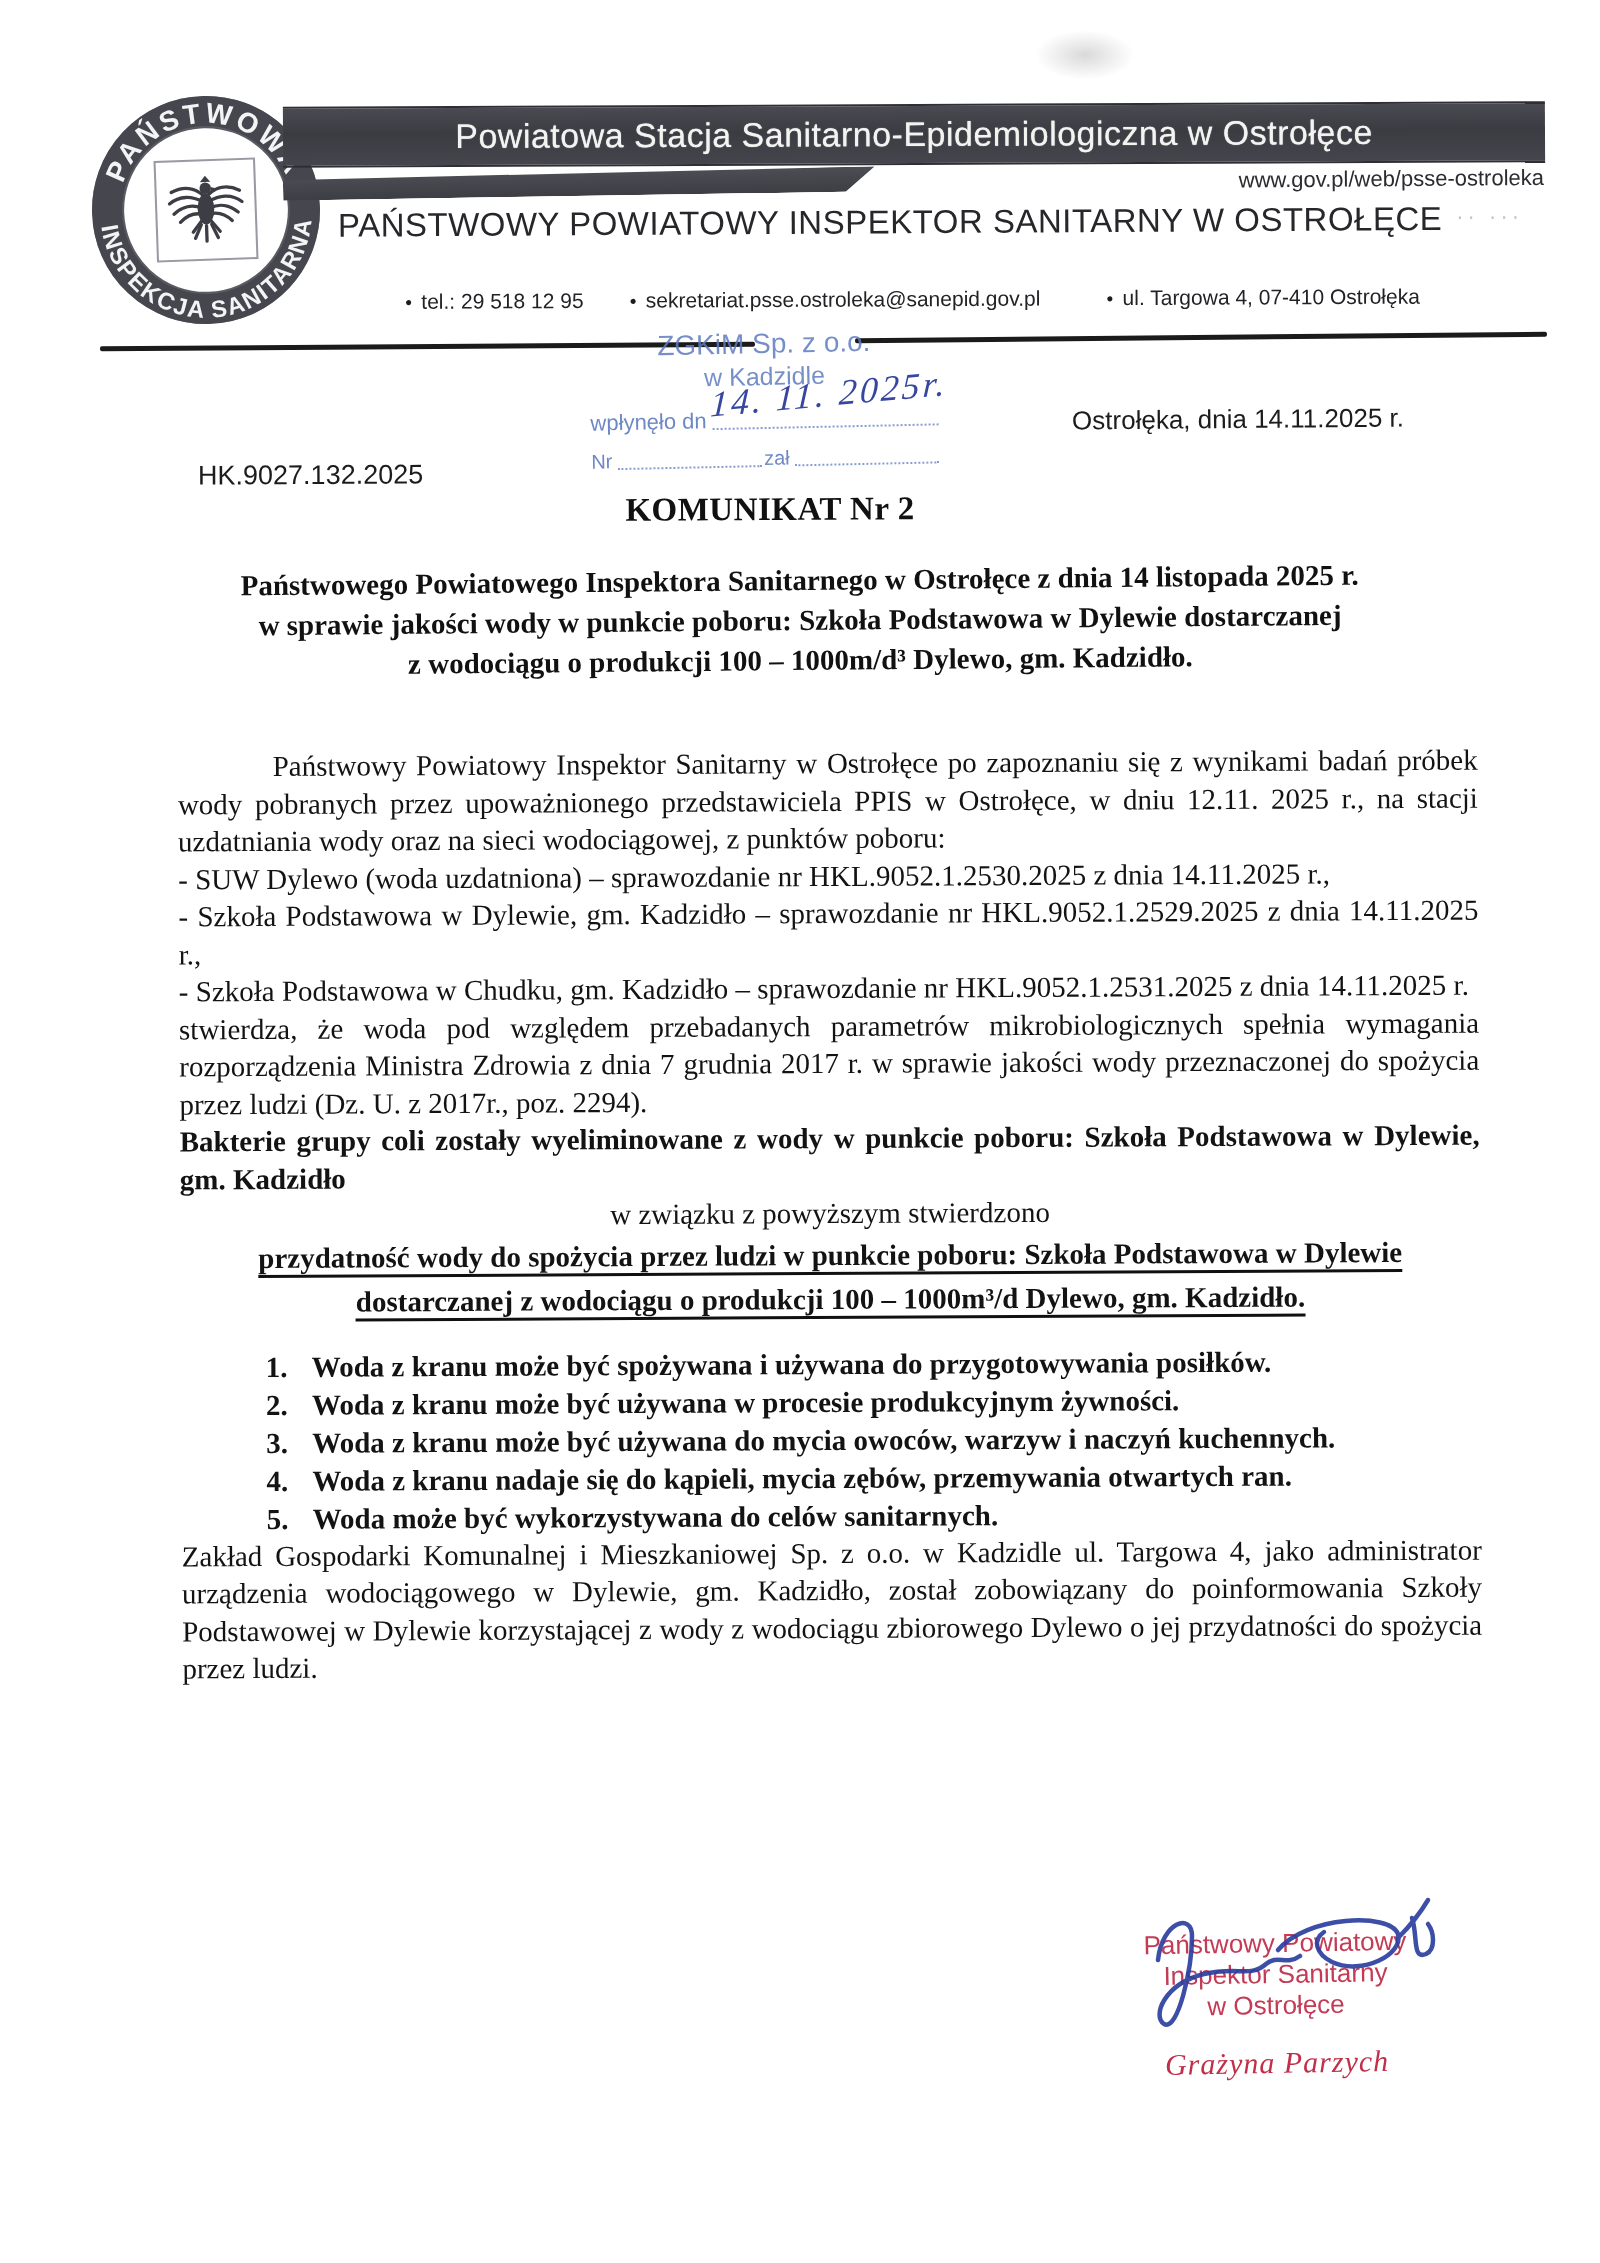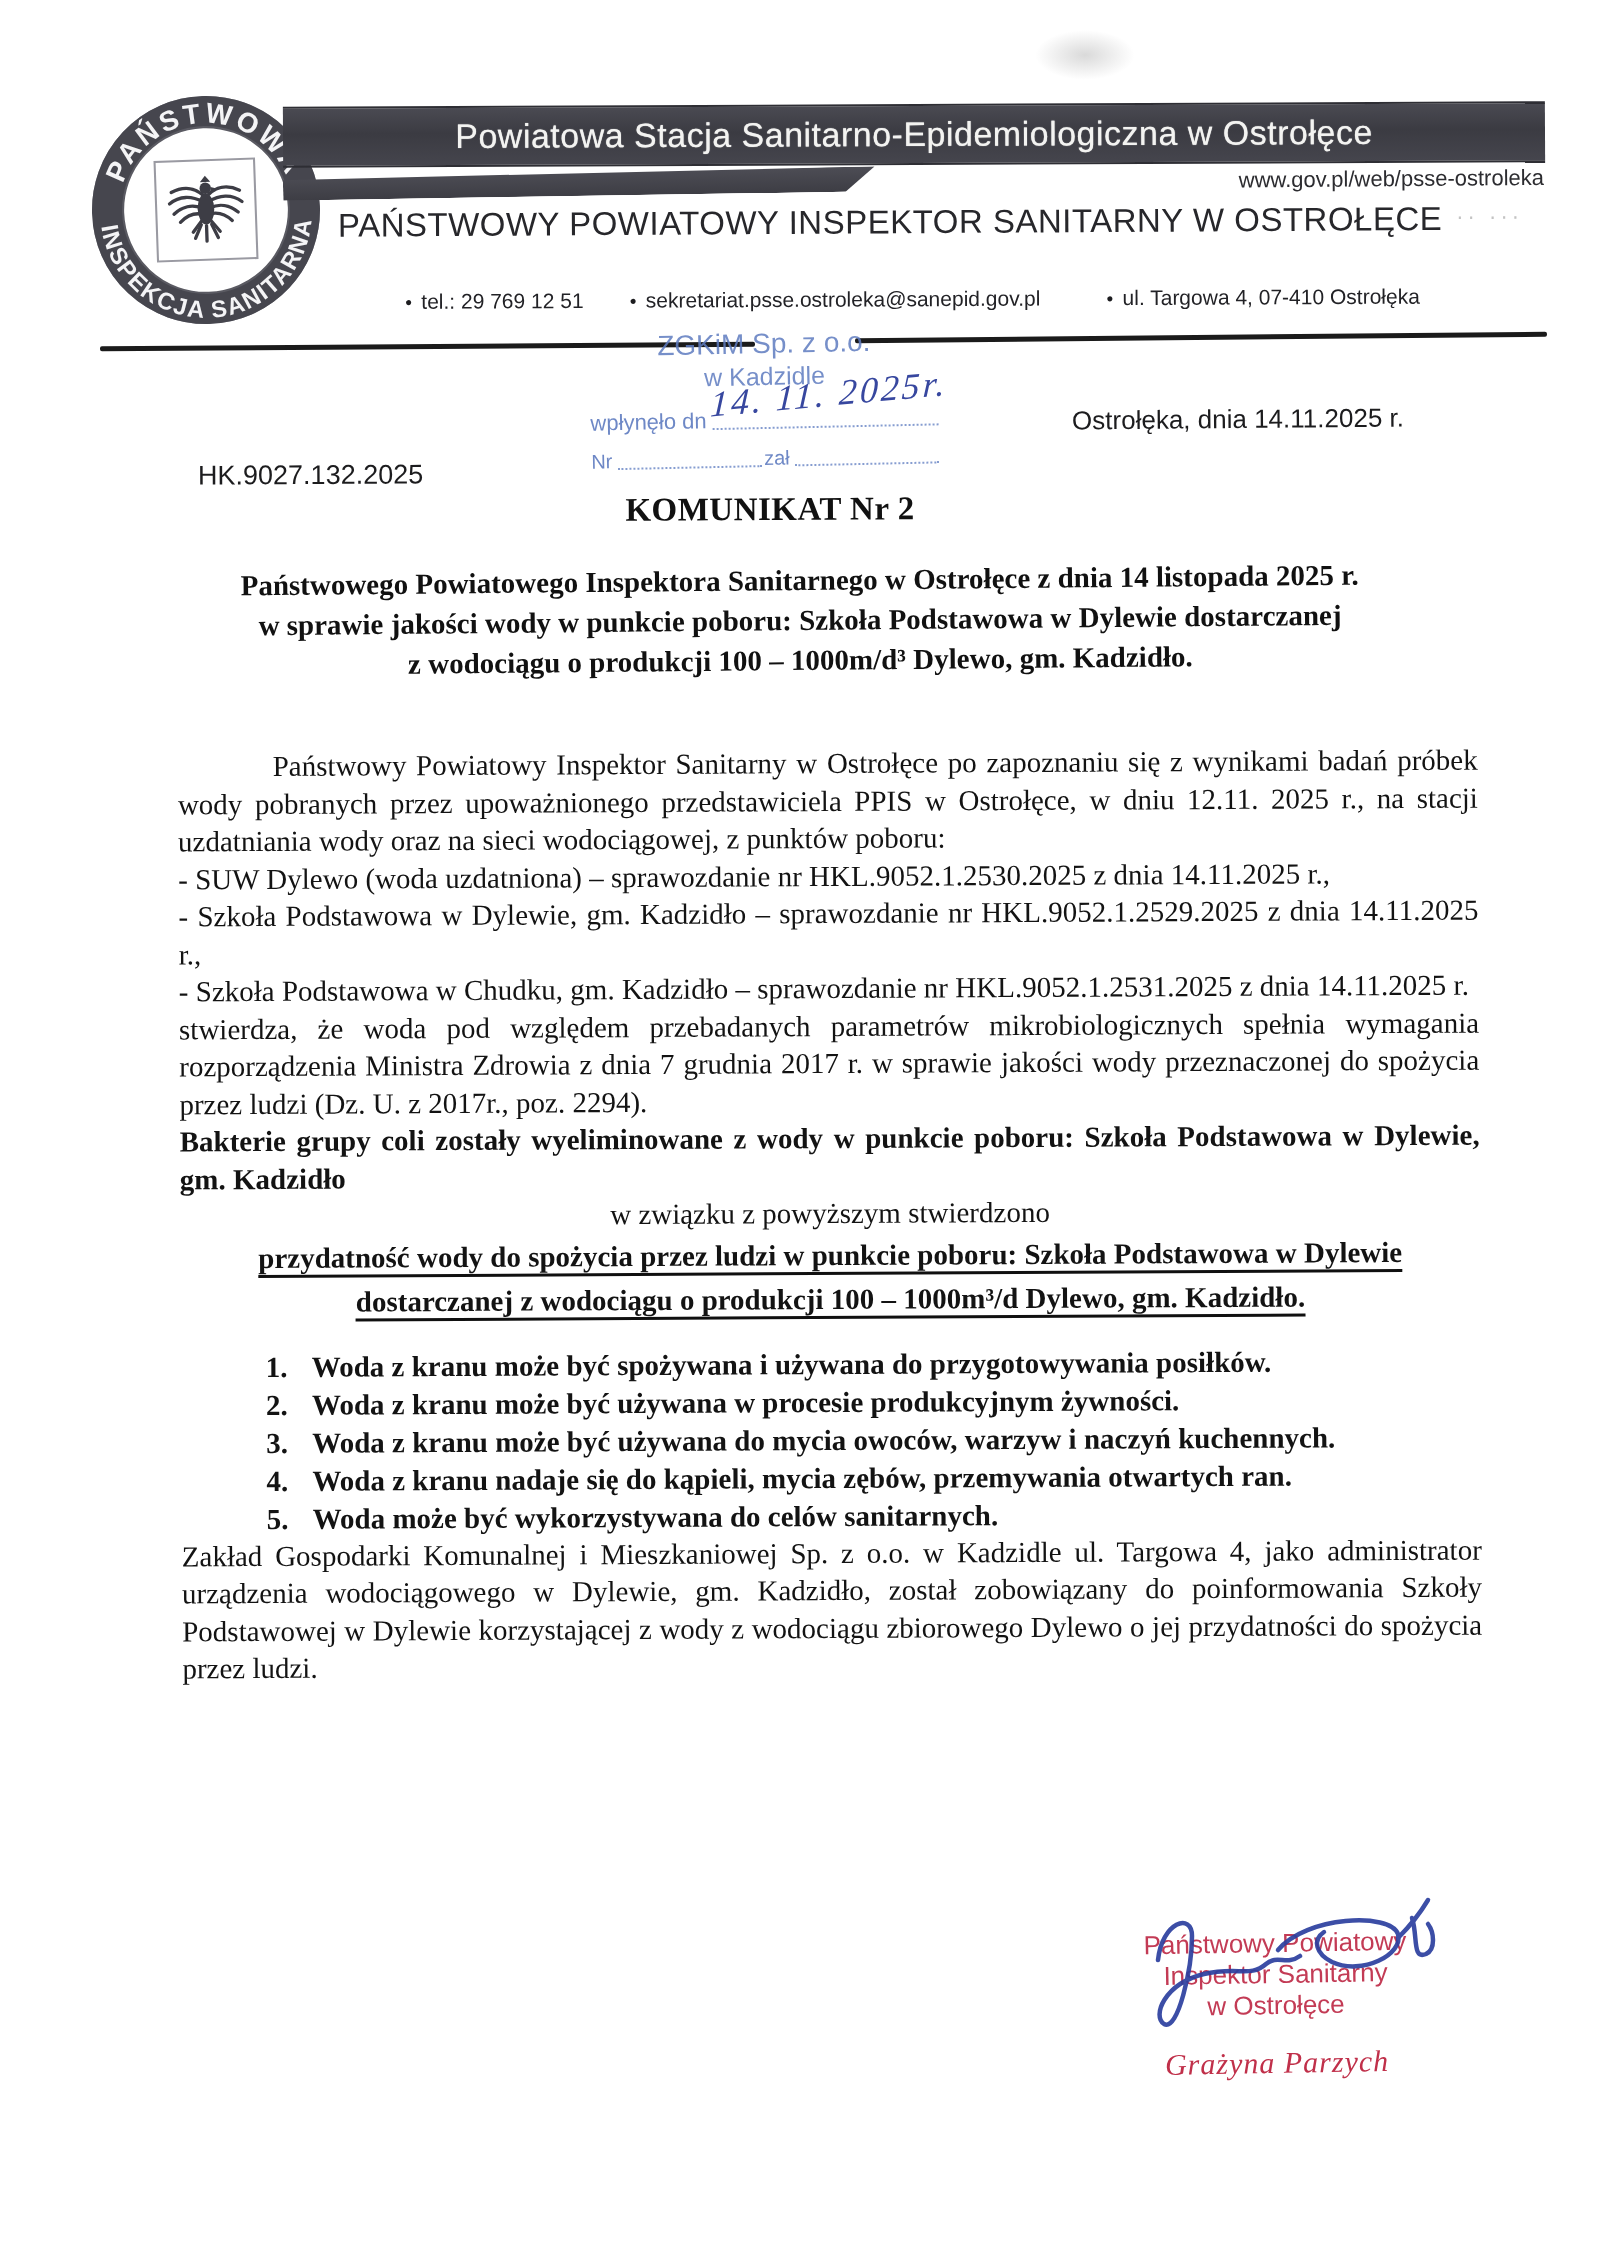--- a/index.html
+++ b/index.html
@@ -179,21 +179,21 @@
     <span class="banner-title">Powiatowa Stacja Sanitarno-Epidemiologiczna w Ostrołęce</span>
   </div>
   <div class="swoosh"></div>
   <div class="website">www.gov.pl/web/psse-ostroleka</div>
 
   <div class="inspector-title"><span>PAŃSTWOWY POWIATOWY INSPEKTOR SANITARNY W OSTROŁĘCE</span><span class="title-dots">·· ···</span></div>
 
   <div class="contact-row">
     <span class="contact-item phone">
       <span class="bullet">●</span>
-      <span>tel.: 29 769 12 51</span>
+      <span>tel.: 29 518 12 95</span>
     </span>
     <span class="contact-item email">
       <span class="bullet">●</span>
       <span>sekretariat.psse.ostroleka@sanepid.gov.pl</span>
     </span>
     <span class="contact-item address">
       <span class="bullet">●</span>
       <span>ul. Targowa 4, 07-410 Ostrołęka</span>
     </span>
   </div>

